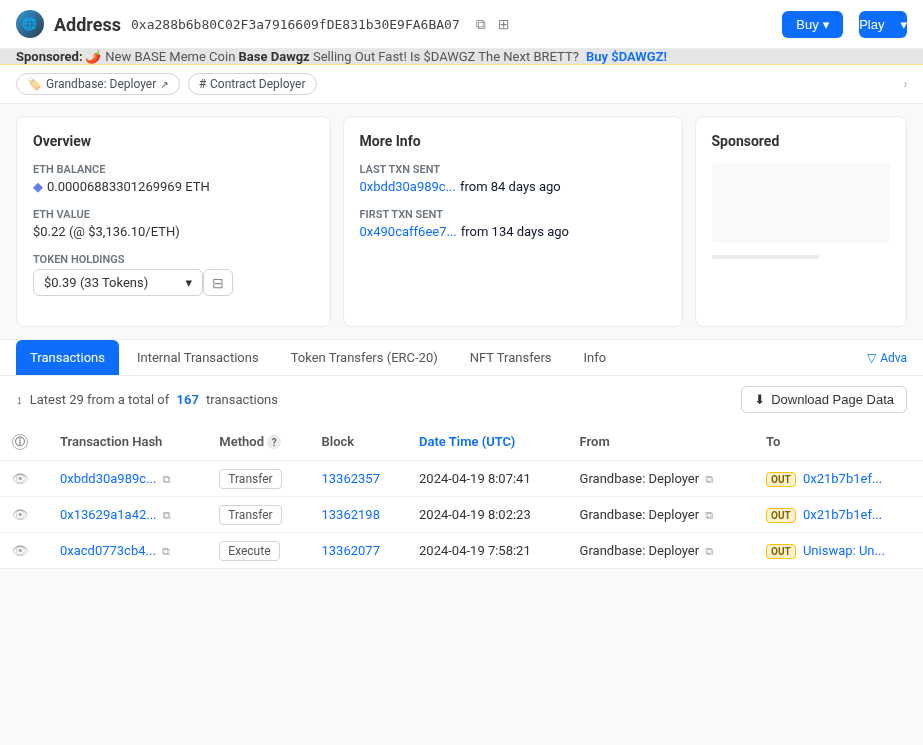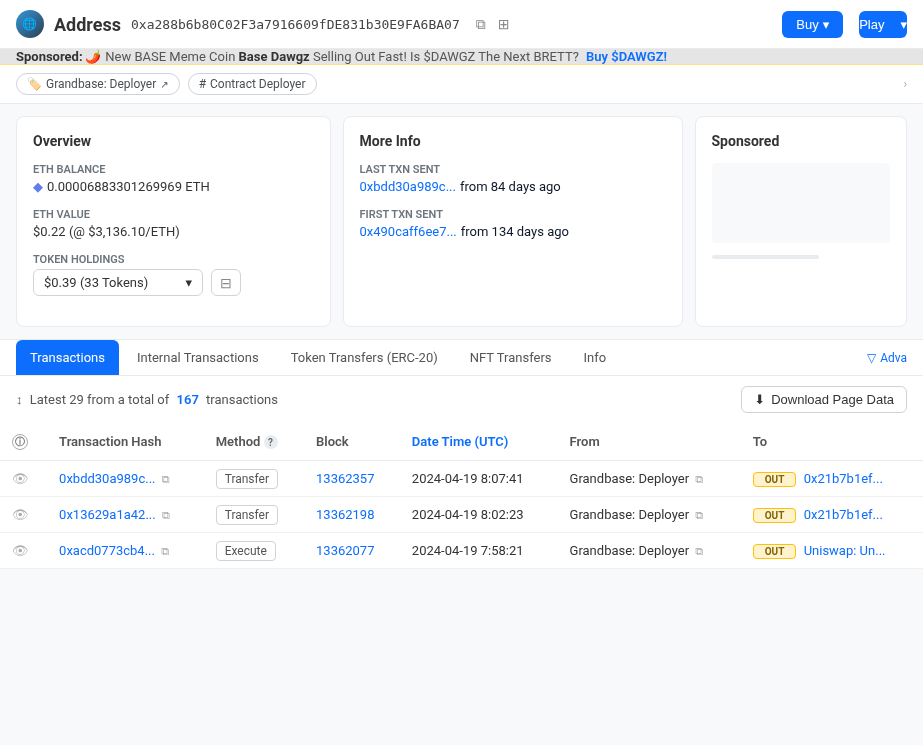--- a/index.html
+++ b/index.html
@@ -85,21 +85,21 @@
 
     .panel h3 { font-size: 14px; font-weight: 700; color: #333; margin-bottom: 14px; }
     .info-row { margin-bottom: 14px; }
     .info-label { font-size: 11px; color: #6c757d; font-weight: 600; text-transform: uppercase; margin-bottom: 3px; }
     .info-value { font-size: 13px; color: #333; display: flex; align-items: center; gap: 4px; }
     .token-dropdown {
       display: flex; align-items: center; justify-content: space-between;
       border: 1px solid #ced4da; border-radius: 6px; padding: 5px 10px;
       cursor: pointer; font-size: 13px; color: #333; width: 170px;
     }
-    .token-row { display: flex; gap: 8px; }
+    .token-row { display: flex; }
 
     .add-tag-btn {
       display: inline-flex; align-items: center; gap: 4px;
       border: 1px solid #ced4da; border-radius: 20px;
       padding: 3px 12px; font-size: 12px; color: #495057; cursor: pointer; background: #fff;
     }
     .link-blue { color: #0d6efd; text-decoration: none; }
     .gray-text { color: #0f172a; }
 
     .tabs-bar {
@@ -172,21 +172,21 @@
     .method-badge {
       border: 1px solid #ced4da; border-radius: 4px;
       padding: 2px 8px; font-size: 12px; color: #555;
       background: #fff;
     }
     .block-link { color: #0d6efd; text-decoration: none; }
     .out-badge {
       background: #fff3cd; color: #856404;
       border: 1px solid #ffc107; border-radius: 4px;
       font-size: 10px; font-weight: 700;
-      padding: 1px 11px; margin-right: 4px;
+      padding: 1px 4px; margin-right: 4px;
     }
     .copy-icon { color: #aaa; cursor: pointer; font-size: 11px; margin-left: 3px; }
 
     .question-icon {
       display: inline-flex; align-items: center; justify-content: center;
       width: 14px; height: 14px; border-radius: 50%;
       background: #e9ecef; color: #666; font-size: 10px; cursor: pointer;
     }
     .circle-info {
       display: inline-flex; align-items: center; justify-content: center;

